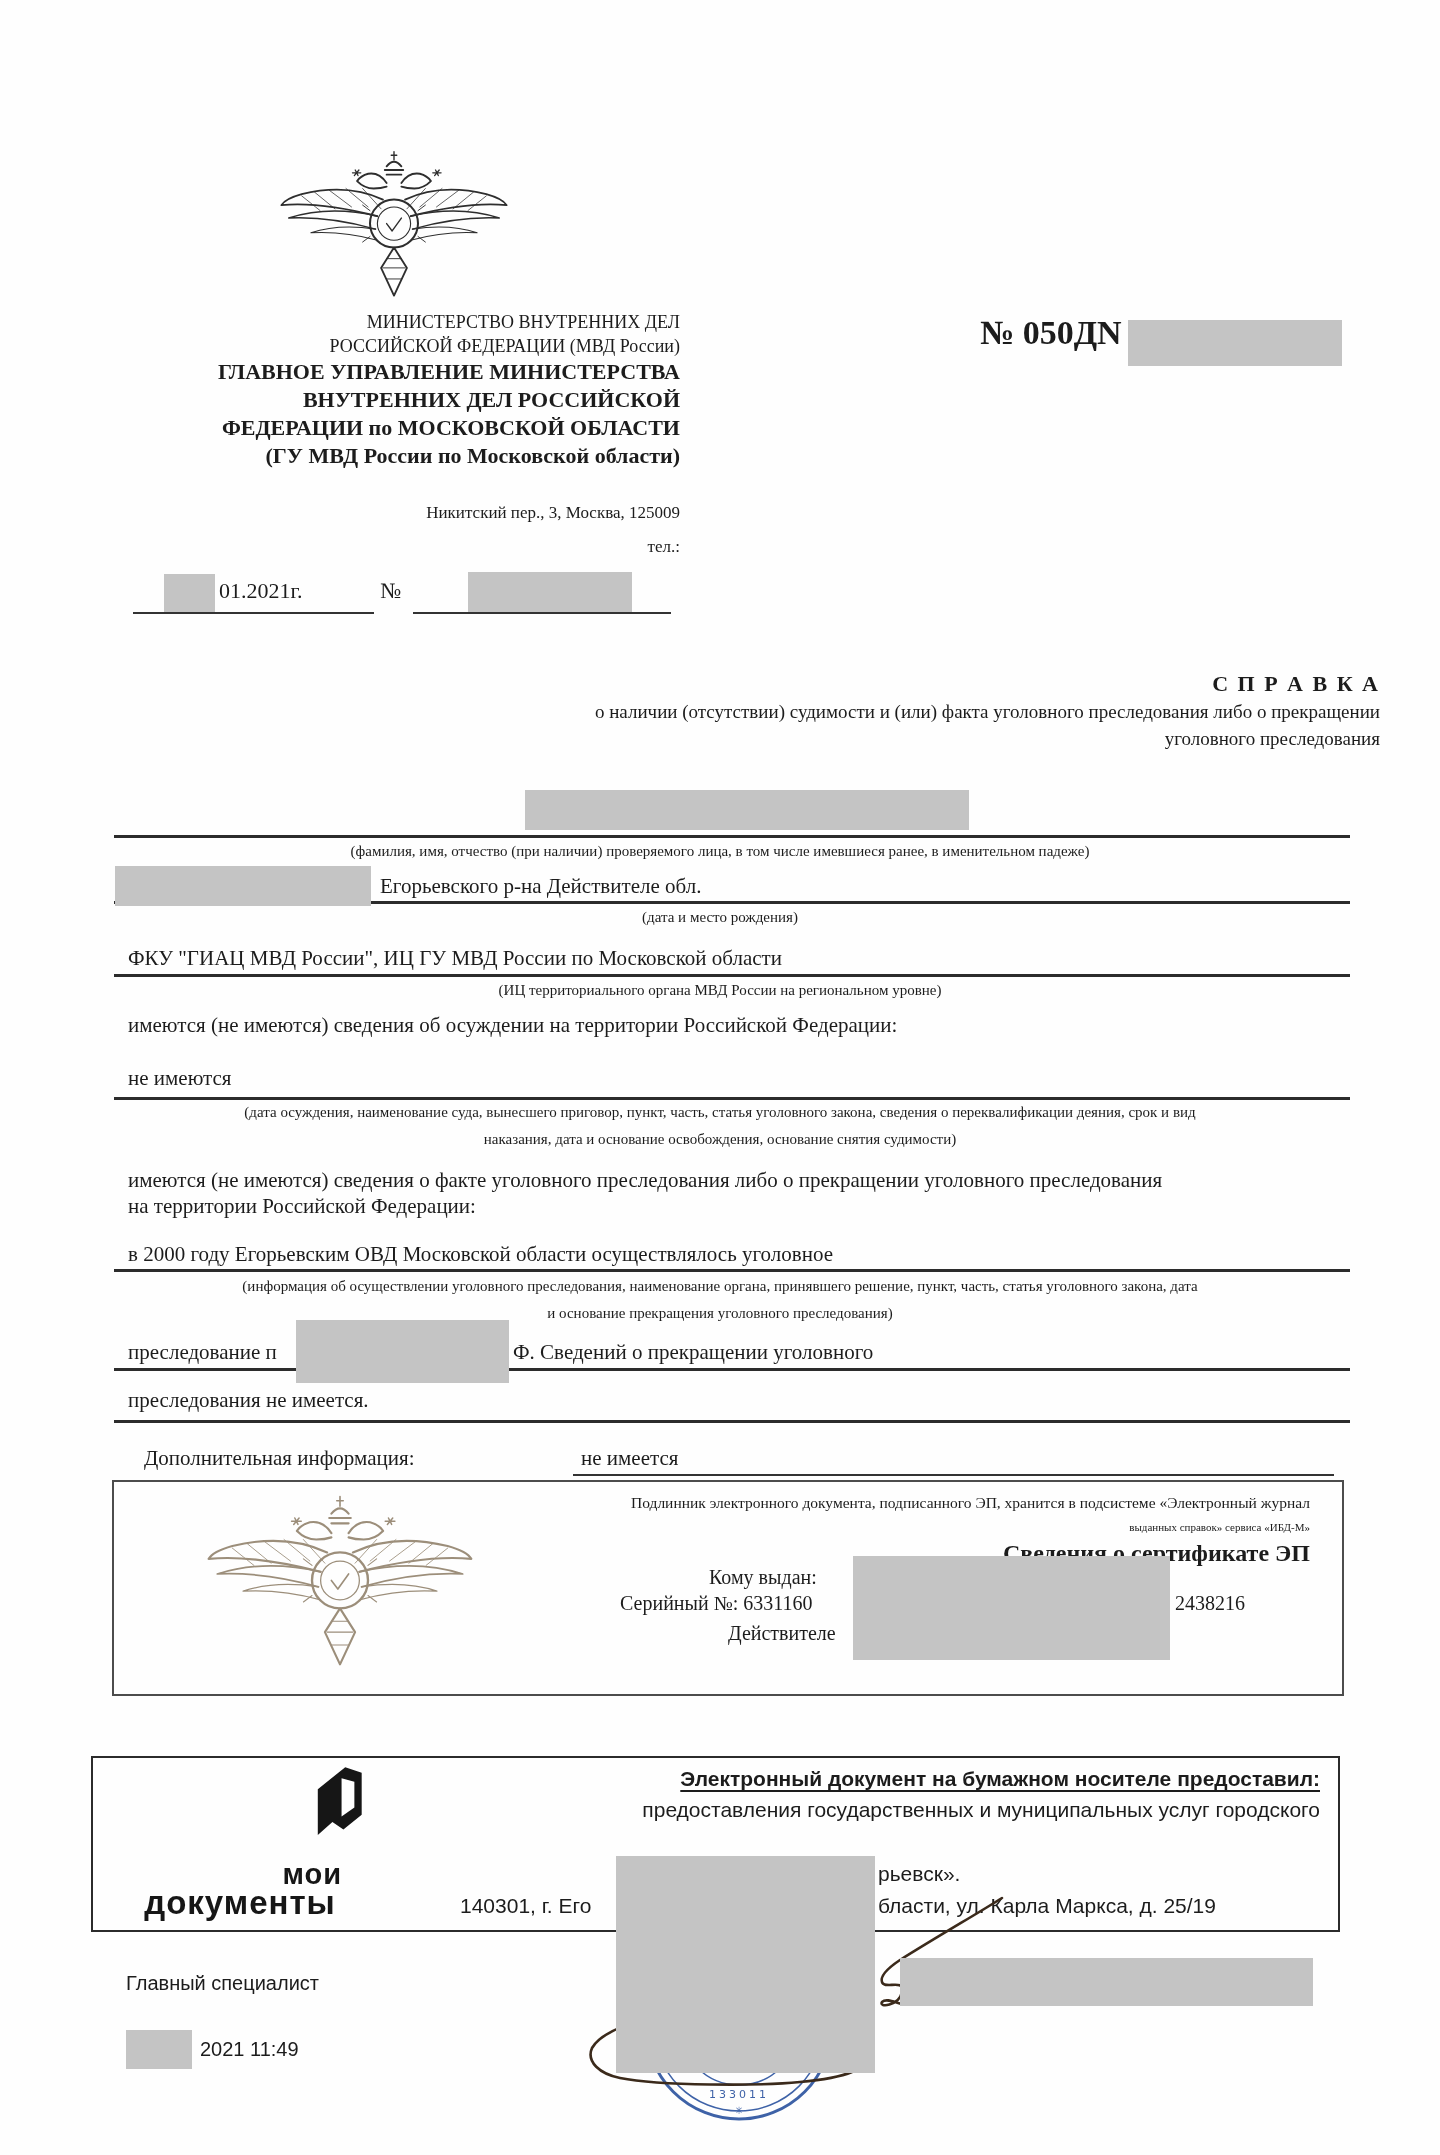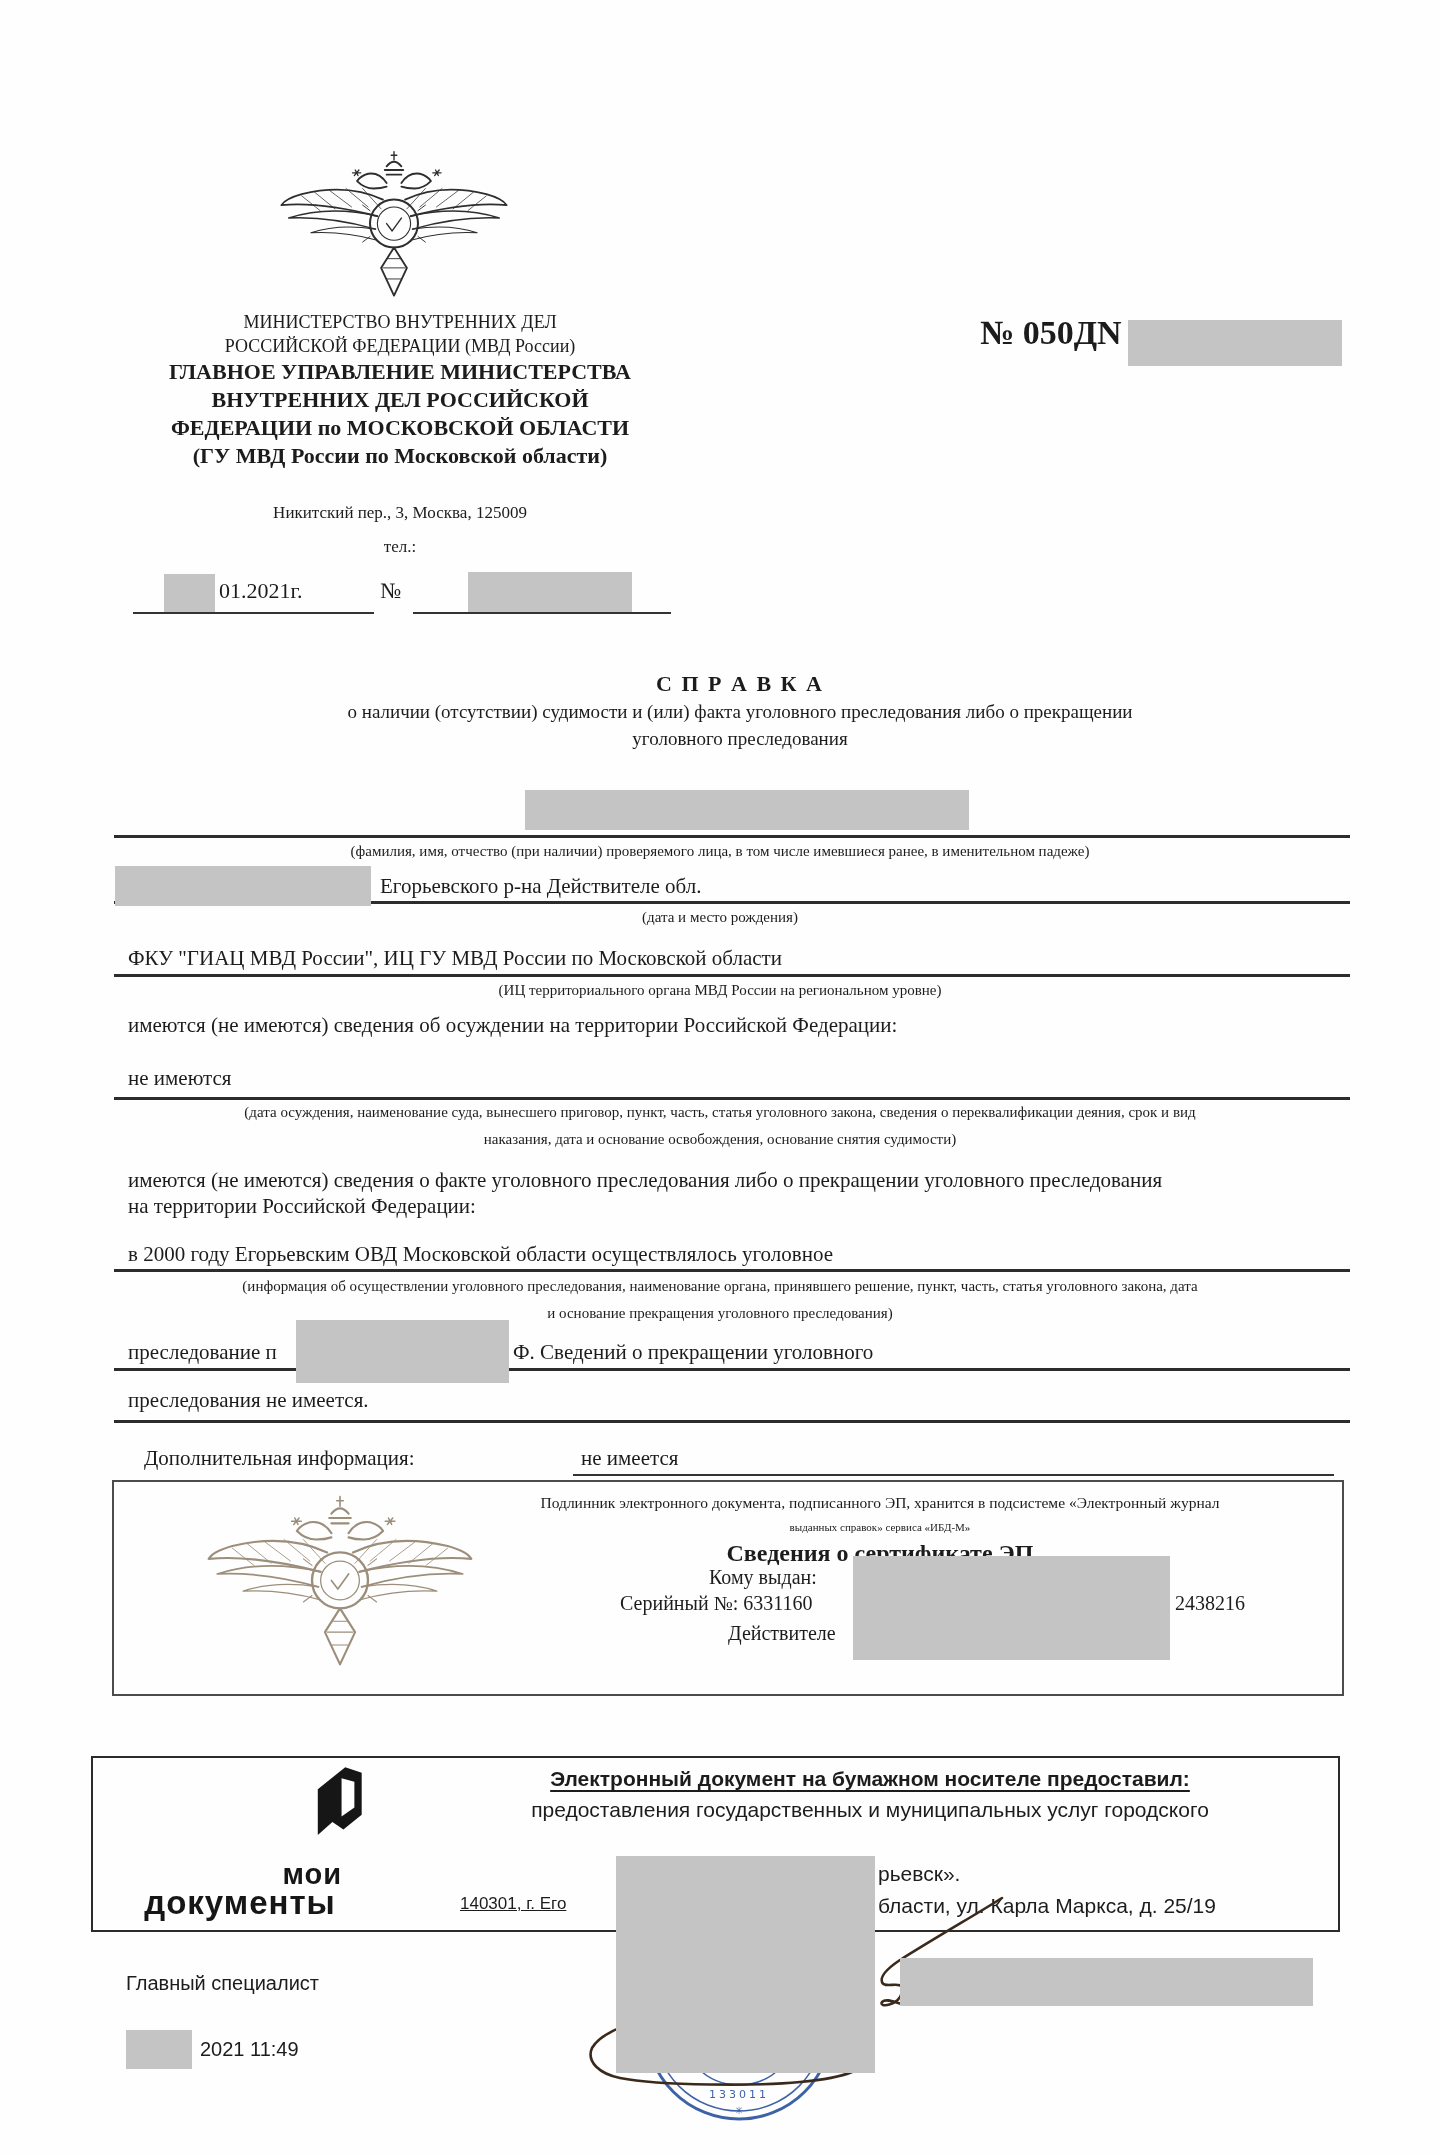--- a/index.html
+++ b/index.html
@@ -1,21 +1,21 @@
 <!DOCTYPE html>
 <html style="--redaction-gray: #c4c4c4; --stamp-blue: #3e62a7; --signature-brown: #3b2a1b; --emblem-dark: #2e2e2e; --emblem-faded: #8b7b64; --ink: #1c1c1c;"><head>
 <meta charset="utf-8">
 <style>
   html,body{margin:0;padding:0;background:#e8e8e8;}
   .page{position:relative;width:1440px;height:2155px;background:#fefefe;margin:0 auto;overflow:hidden;color:var(--ink,#1c1c1c);}
   .serif{font-family:"Liberation Serif",serif;}
   .sans{font-family:"Liberation Sans",sans-serif;}
   .t{position:absolute;z-index:2;white-space:nowrap;}
   .blk{position:absolute;z-index:2;}
-  .ctr{text-align:center;}
+  .ctr{text-align:right;}
   .b{font-weight:bold;}
   .rule{position:absolute;background:#2c2c2c;height:3px;z-index:2;}
   .thin{position:absolute;background:#333;height:2px;z-index:2;}
   .redact{position:absolute;background:var(--redaction-gray,#c4c4c4);z-index:6;}
   .cap{position:absolute;left:100px;width:1240px;font-size:15px;text-align:center;z-index:2;font-family:"Liberation Serif",serif;}
   .body20{font-size:21px;font-family:"Liberation Serif",serif;}
   .frame{position:absolute;border:2px solid #4c4c4c;z-index:1;background:transparent;}
   .emblem-top{position:absolute;color:var(--emblem-dark,#2e2e2e);z-index:1;}
   .emblem-faded{position:absolute;color:var(--emblem-faded,#8b7b64);opacity:.85;z-index:1;}
   .stampsvg{position:absolute;z-index:1;}
@@ -137,21 +137,21 @@
     <path d="M14 28 L44 4 L62 10 V56 L42 72 L30 64 L14 78 Z" fill="#161616"></path>
     <path d="M40 16 L54 20 V48 L40 58 Z" fill="#ffffff"></path>
   </svg>
   <div class="logo-word" style="left:232px;top:1858px;width:110px;font-size:29px;text-align:right;">мои</div>
   <div class="logo-word" style="left:110px;top:1884px;width:260px;font-size:33px;text-align:center;">документы</div>
   <div class="blk ctr sans" style="left:420px;top:1764px;width:900px;">
     <div class="b mfc-head" style="font-size:21px;line-height:30px">Электронный документ на бумажном носителе предоставил:</div>
     <div style="font-size:21px;line-height:32px">предоставления государственных и муниципальных услуг городского</div>
   </div>
   <div class="t sans" style="left:878px;top:1862px;font-size:21px;">рьевск».</div>
-  <div class="t sans" style="left:460px;top:1894px;font-size:17px;text-decoration:underline;">140301, г. Его</div>
+  <div class="t sans" style="left:460px;top:1894px;font-size:21px;">140301, г. Его</div>
   <div class="t sans" style="left:878px;top:1894px;font-size:21px;">бласти, ул. Карла Маркса, д. 25/19</div>
 
   <svg class="stampsvg" style="left:629px;top:1918px;width:222px;height:220px" viewBox="0 0 222 220">
     <circle class="stamp-stroke" cx="110" cy="108" r="93" stroke-width="3"></circle>
     <circle class="stamp-stroke" cx="110" cy="108" r="85" stroke-width="1.5"></circle>
     <circle class="stamp-stroke" cx="110" cy="108" r="59" stroke-width="1.5"></circle>
     <text class="stamp-text" x="110" y="180" font-size="11" letter-spacing="3" text-anchor="middle">133011</text>
     <text class="stamp-text" x="110" y="196" font-size="10" text-anchor="middle">✳</text>
   </svg>
 

